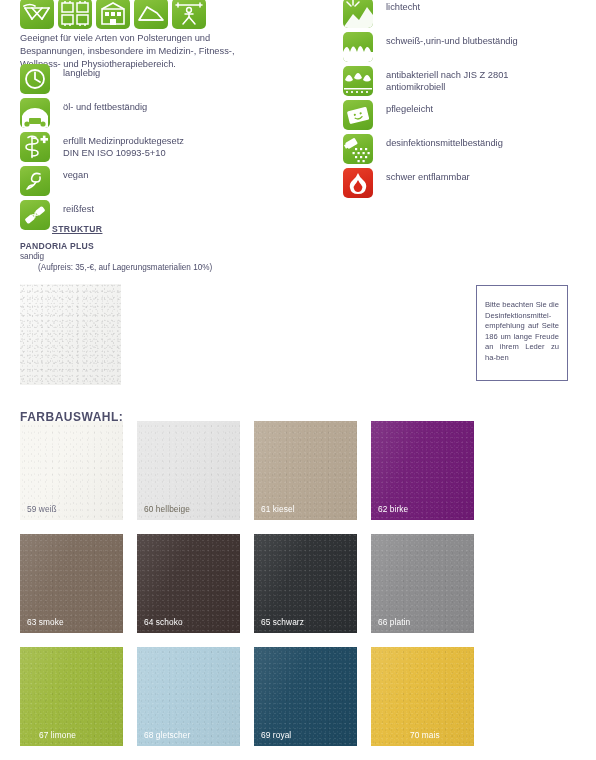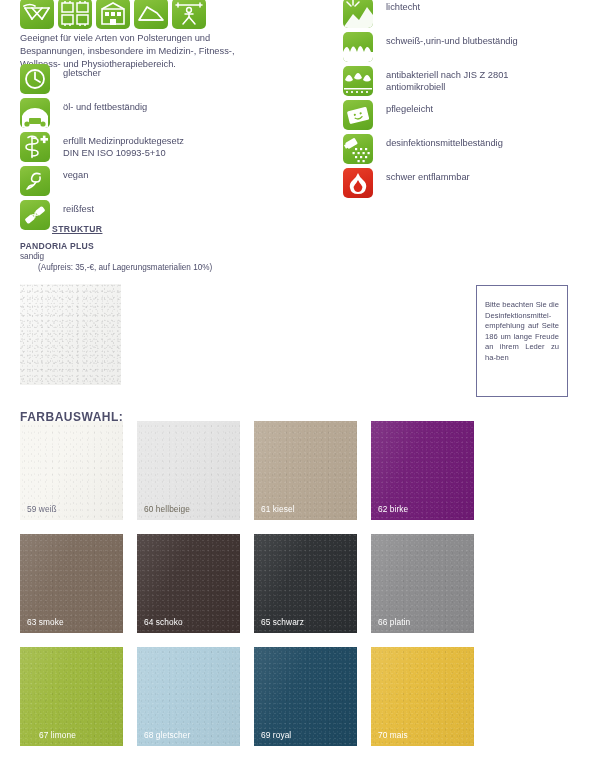--- a/index.html
+++ b/index.html
@@ -120,21 +120,21 @@
       radial-gradient(circle at 25% 88%, rgba(192,192,192,.40) 0.6px, transparent 0.9px),
       radial-gradient(circle at 55% 40%, rgba(198,198,198,.35) 0.5px, transparent 0.8px),
       linear-gradient(135deg,#fbfbfa 0%,#f2f2f0 55%,#eeeeec 100%);
     background-size: 7px 7px, 9px 9px, 6px 6px, 11px 11px, 8px 8px, 5px 5px, 100% 100%;
   }
 
   
   .note-box {
     position: absolute;
     left: 476px; top: 285px;
-    width: 92px; height: 112px;
+    width: 92px; height: 96px;
     border: 1px solid #6f6f9a;
     box-sizing: border-box;
     padding: 14px 8px 6px 8px;
   }
   .note-text {
     font-size: 7.6px;
     line-height: 10.6px;
     color: #4e4e6b;
     text-align: justify;
     text-align-last: left;
@@ -255,21 +255,21 @@
 
   <div class="feat-col left">
 
     <div class="feat-row">
       <div class="feat-icon">
         <svg width="30" height="30" viewBox="0 0 30 30">
           <circle cx="15" cy="15" r="9" fill="none" stroke="#ffffff" stroke-width="1.8"></circle>
           <path d="M15 8.5 v6.5 l5 3" fill="none" stroke="#ffffff" stroke-width="1.8" stroke-linecap="round"></path>
         </svg>
       </div>
-      <div class="feat-label">gletscher</div>
+      <div class="feat-label">langlebig</div>
     </div>
 
     <div class="feat-row">
       <div class="feat-icon">
         <svg width="30" height="30" viewBox="0 0 30 30">
           <path d="M2 18 q4 -8 13 -8 q9 0 13 8 v12 h-26 z" fill="#ffffff"></path>
           <rect x="9" y="20" width="12" height="6" rx="1" fill="#7ab82e"></rect>
           <circle cx="7" cy="26" r="2.6" fill="#7ab82e"></circle>
           <circle cx="23" cy="26" r="2.6" fill="#7ab82e"></circle>
         </svg>
@@ -482,17 +482,17 @@
         <div class="swatch-label" style="color: rgb(255, 255, 255);">68 gletscher</div>
       </div>
       <div class="swatch" style="background: rgb(29, 72, 96);">
         <div class="swatch-tex"></div>
         <div class="swatch-sheen"></div>
         <div class="swatch-label" style="color: rgb(255, 255, 255);">69 royal</div>
       </div>
       <div class="swatch" style="background: rgb(229, 187, 59);">
         <div class="swatch-tex"></div>
         <div class="swatch-sheen"></div>
-        <div class="swatch-label" style="color: rgb(255, 255, 255);">70 mais</div>
+        <div class="swatch-label" style="color: rgb(255, 255, 255); margin-left: 32px;">70 mais</div>
       </div>
     </div>
 
 </div>
 
 </body></html>

